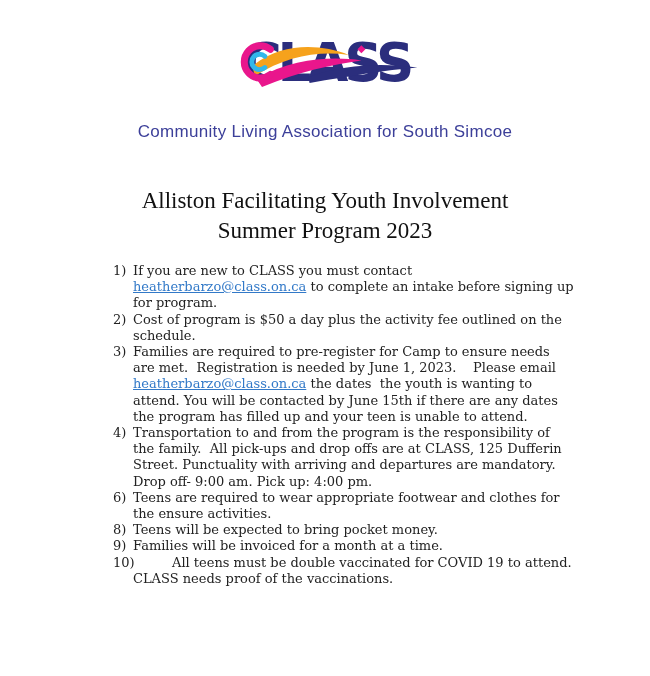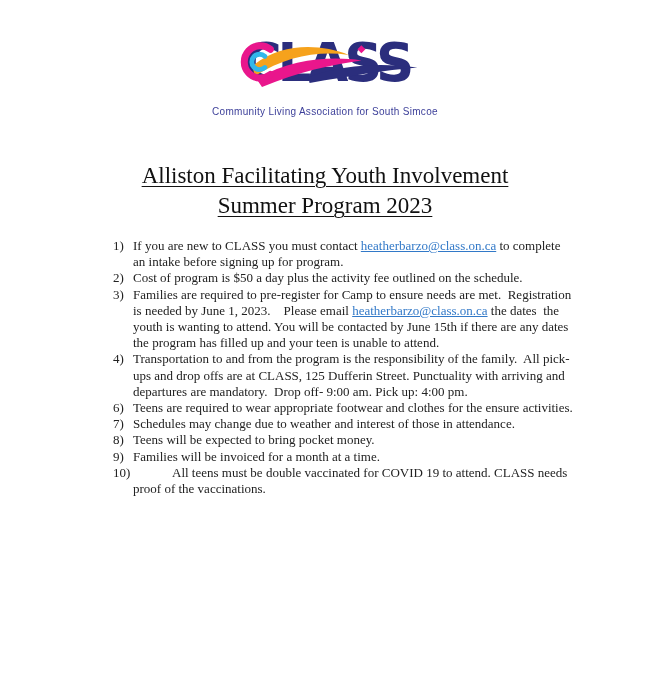--- a/index.html
+++ b/index.html
@@ -31,55 +31,53 @@
   .logo-svg { display: inline-block; }
   .lg-word { font-family: "DejaVu Sans", sans-serif; fill: var(--navy); }
   .lg-orange { fill: var(--orange); }
   .lg-pink { fill: var(--magenta); }
   .lg-wave { fill: var(--navy); }
   .lg-ring { stroke: var(--magenta); stroke-width: 10; fill: none; stroke-linecap: round; }
   .lg-crescent { stroke: var(--cyan); stroke-width: 7; fill: none; stroke-linecap: round; }
   .lg-diamond { fill: var(--magenta); }
   .tagline {
     font-family: "Liberation Sans", sans-serif;
-    font-size: 10px;
+    font-size: 17px;
     letter-spacing: 0.3px;
     color: var(--tagline-blue);
-    margin-top: 5px;
+    margin-top: 21px;
   }
 
   
   .title {
     margin-top: 44px;
     text-align: center;
     font-family: "Liberation Serif", serif;
     font-weight: 400;
     font-size: 23px;
     line-height: 30px;
     color: var(--title-black);
   }
   .title-line {
-    text-decoration: underline;
     text-underline-offset: 3px;
     text-decoration-thickness: 1px;
   }
 
   
   .list {
     margin: 17px 0 0 113px;
     width: 462px;
     font-size: 13px;
     line-height: 16.2px;
     color: var(--text);
   }
   .item {
     padding-left: 20px;
     text-indent: -20px;
     white-space: pre-wrap;
-    font-family: Liberation Serif, serif;
   }
   .num { display: inline-block; width: 20px; text-indent: 0; white-space: pre; }
   .tab { display: inline-block; width: 39px; }
   .link { color: var(--link-blue); text-decoration: underline; cursor: pointer; }
 </style>
 </head>
 <body>
 
 <div class="page">
 
@@ -100,19 +98,18 @@
     <div class="title-line">Alliston Facilitating Youth Involvement</div>
     <div class="title-line">Summer Program 2023</div>
   </div>
 
   <div class="list">
       <div class="item"><span class="num">1)</span><span>If you are new to CLASS you must contact </span><a class="link">heatherbarzo@class.on.ca</a><span> to complete an intake before signing up for program.</span></div>
       <div class="item"><span class="num">2)</span><span>Cost of program is $50 a day plus the activity fee outlined on the schedule.</span></div>
       <div class="item"><span class="num">3)</span><span>Families are required to pre-register for Camp to ensure needs are met.  Registration is needed by June 1, 2023.    Please email </span><a class="link">heatherbarzo@class.on.ca</a><span> the dates  the youth is wanting to attend. You will be contacted by June 15th if there are any dates the program has filled up and your teen is unable to attend.</span></div>
       <div class="item"><span class="num">4)</span><span>Transportation to and from the program is the responsibility of the family.  All pick-ups and drop offs are at CLASS, 125 Dufferin Street. Punctuality with arriving and departures are mandatory.  Drop off- 9:00 am. Pick up: 4:00 pm.</span></div>
       <div class="item"><span class="num">6)</span><span>Teens are required to wear appropriate footwear and clothes for the ensure activities.</span></div>
-      <div class="item"><span class="num">7)</span><span>Schedules may change due to weather and interest of those in attendance.</span></div>
       <div class="item"><span class="num">8)</span><span>Teens will be expected to bring pocket money.</span></div>
       <div class="item"><span class="num">9)</span><span>Families will be invoiced for a month at a time.</span></div>
       <div class="item"><span class="num">10)</span><span class="tab"></span><span>All teens must be double vaccinated for COVID 19 to attend. CLASS needs proof of the vaccinations.</span></div>
     </div>
 
 </div>
 
 </body></html>

